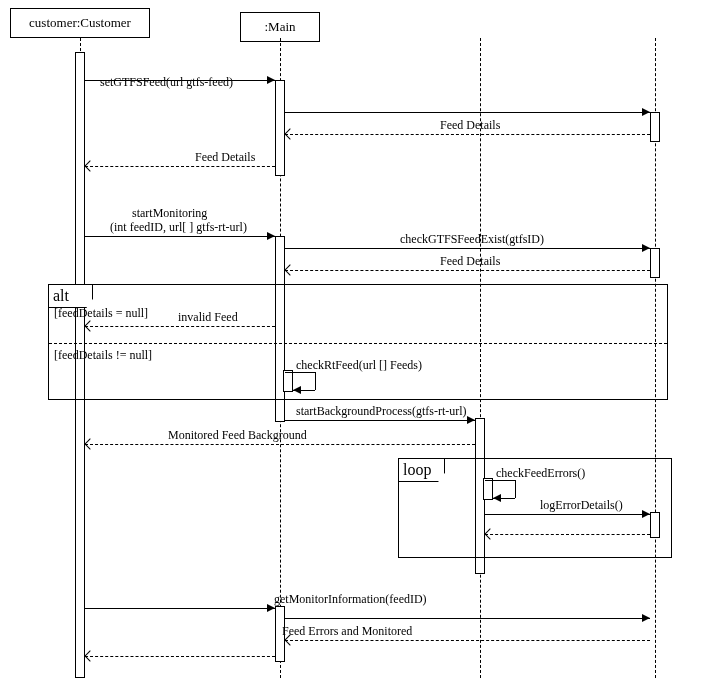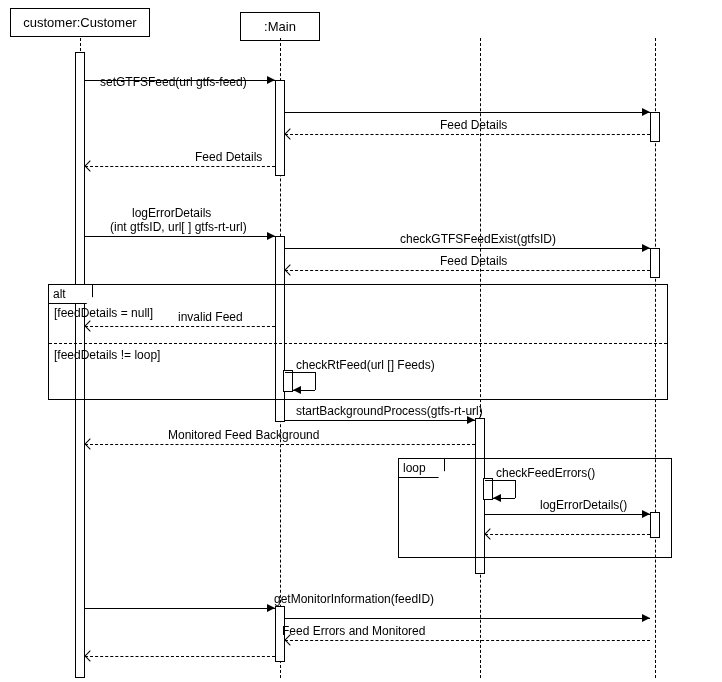--- a/index.html
+++ b/index.html
@@ -1,17 +1,17 @@
 <!DOCTYPE html>
 <html><head>
 <meta charset="utf-8">
 <style>
   * { box-sizing: border-box; margin: 0; padding: 0; }
   body { font-family: Arial, sans-serif; font-size: 12px; background: #fff; }
-  .canvas { position: relative; width: 638px; height: 682px; }
+  .canvas { position: relative; width: 638px; height: 682px; font-family: Liberation Serif, serif; }
   .actor-box {
     position: absolute;
     border: 1px solid #000;
     background: #fff;
     padding: 6px 8px;
     text-align: center;
     font-size: 13px;
     white-space: nowrap;
   }
   .lifeline {
@@ -65,21 +65,21 @@
     position: absolute;
     border: 1px solid #000;
     background: transparent;
   }
   .frag-label {
     position: absolute;
     background: #fff;
     border-right: 1px solid #000;
     border-bottom: 1px solid #000;
     padding: 2px 8px 2px 4px;
-    font-size: 12px;
+    font-size: 16px;
     clip-path: polygon(0 0, 100% 0, 100% 60%, 85% 100%, 0 100%);
   }
   .frag-divider {
     position: absolute;
     width: 100%;
     border-top: 1px dashed #000;
   }
   .guard {
     position: absolute;
     font-size: 12px;
@@ -122,39 +122,39 @@
   <div class="arrow-head-r" style="left:642px; top:108px"></div>
 
   <div class="msg" style="left:440px; top:118px">Feed Details</div>
   <div class="arrow-dash" style="left:285px; top:134px; width:365px"></div>
   <div class="arrow-open-l" style="left:286px; top:130px"></div>
 
   <div class="msg" style="left:195px; top:150px">Feed Details</div>
   <div class="arrow-dash" style="left:85px; top:166px; width:190px"></div>
   <div class="arrow-open-l" style="left:86px; top:162px"></div>
 
-  <div class="msg" style="left:132px; top:206px">logErrorDetails</div>
-  <div class="msg" style="left:110px; top:220px">(int gtfsID, url[ ] gtfs-rt-url)</div>
+  <div class="msg" style="left:132px; top:206px">startMonitoring</div>
+  <div class="msg" style="left:110px; top:220px">(int feedID, url[ ] gtfs-rt-url)</div>
   <div class="arrow-line" style="left:85px; top:236px; width:190px"></div>
   <div class="arrow-head-r" style="left:267px; top:232px"></div>
 
   <div class="msg" style="left:400px; top:232px">checkGTFSFeedExist(gtfsID)</div>
   <div class="arrow-line" style="left:285px; top:248px; width:365px"></div>
   <div class="arrow-head-r" style="left:642px; top:244px"></div>
 
   <div class="msg" style="left:440px; top:254px">Feed Details</div>
   <div class="arrow-dash" style="left:285px; top:270px; width:365px"></div>
   <div class="arrow-open-l" style="left:286px; top:266px"></div>
 
   <div class="frag" style="left:48px; top:284px; width:620px; height:116px">
     <div class="frag-label" style="left:0; top:0; width:44px">alt</div>
     <div class="frag-divider" style="top:58px"></div>
   </div>
   <div class="guard" style="left:54px; top:306px">[feedDetails = null]</div>
-  <div class="guard" style="left:54px; top:348px">[feedDetails != loop]</div>
+  <div class="guard" style="left:54px; top:348px">[feedDetails != null]</div>
 
   <div class="msg" style="left:178px; top:310px">invalid Feed</div>
   <div class="arrow-dash" style="left:85px; top:326px; width:190px"></div>
   <div class="arrow-open-l" style="left:86px; top:322px"></div>
 
   <div class="msg" style="left:296px; top:358px">checkRtFeed(url [] Feeds)</div>
   <div class="arrow-line" style="left:285px; top:372px; width:30px"></div>
   <div class="self-call-line-v" style="left:315px; top:372px; height:18px"></div>
   <div class="arrow-line" style="left:293px; top:390px; width:22px"></div>
   <div class="arrow-head-l" style="left:293px; top:386px"></div>

